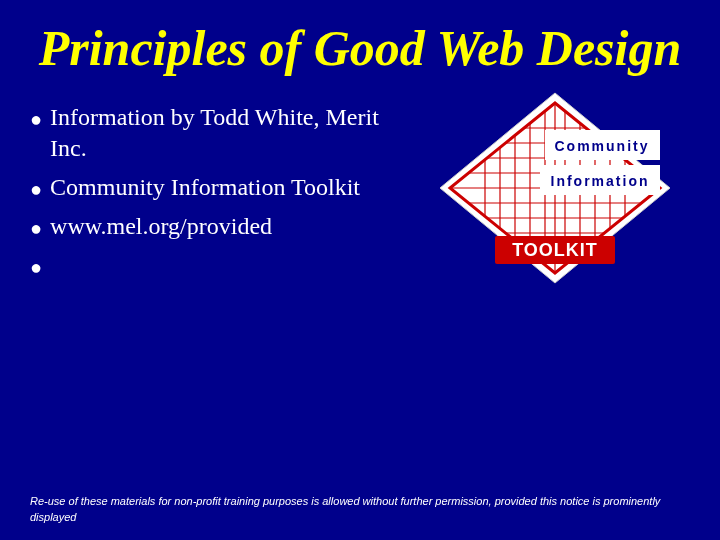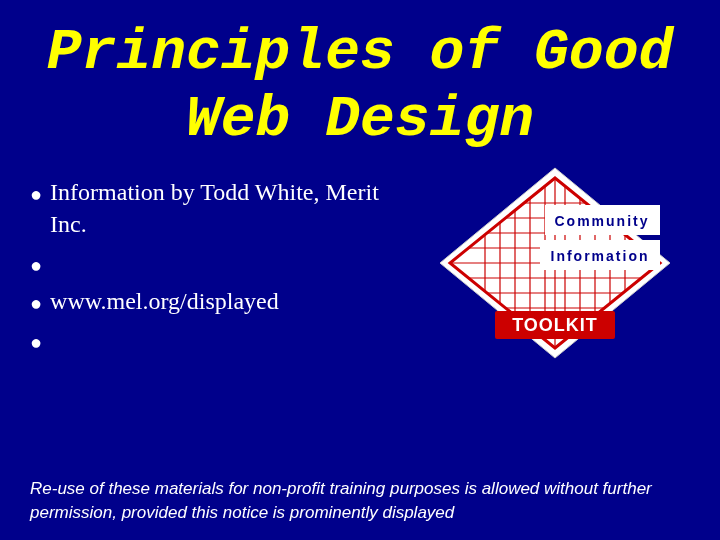--- a/index.html
+++ b/index.html
@@ -20,23 +20,23 @@
       height: 540px;
       background-color: #00008B;
       display: flex;
       flex-direction: column;
       padding: 20px 30px 15px 30px;
     }
 
     .title {
       text-align: center;
       color: #FFFF00;
-      font-size: 58px;
+      font-size: 50px;
       font-weight: bold;
-      font-family: Liberation Mono, monospace;
+      font-family: Liberation Serif, serif;
       line-height: 1.15;
       margin-bottom: 20px;
       font-style: italic;
     }
 
     .content-area {
       display: flex;
       flex-direction: row;
       flex: 1;
       align-items: flex-start;
@@ -85,21 +85,21 @@
     }
 
     .logo-svg {
       width: 250px;
       height: 200px;
     }
 
     
     .footer {
       color: white;
-      font-size: 17px;
+      font-size: 11px;
       font-family: Arial, sans-serif;
       line-height: 1.4;
       margin-top: 8px;
       font-style: italic;
     }
   </style>
 </head>
 <body>
 
 <div class="slide">
@@ -108,24 +108,25 @@
 
   <div class="content-area">
 
     <ul class="bullet-list">
       <li>
         <span class="bullet-dot">●</span>
         <span class="bullet-text">Information by Todd White, Merit Inc.</span>
       </li>
       <li>
         <span class="bullet-dot">●</span>
+        <span class="bullet-text">Community Information Toolkit</span>
       </li>
       <li>
         <span class="bullet-dot">●</span>
-        <span class="bullet-text">www.mel.org/displayed</span>
+        <span class="bullet-text">www.mel.org/provided</span>
       </li>
       <li>
         <span class="bullet-dot">●</span>
       </li>
     </ul>
 
     <div class="logo-area">
       <svg class="logo-svg" viewBox="0 0 250 200" xmlns="http://www.w3.org/2000/svg">
 
         <polygon points="125,5 240,100 125,195 10,100" fill="white" stroke="#cccccc" stroke-width="1"></polygon>

